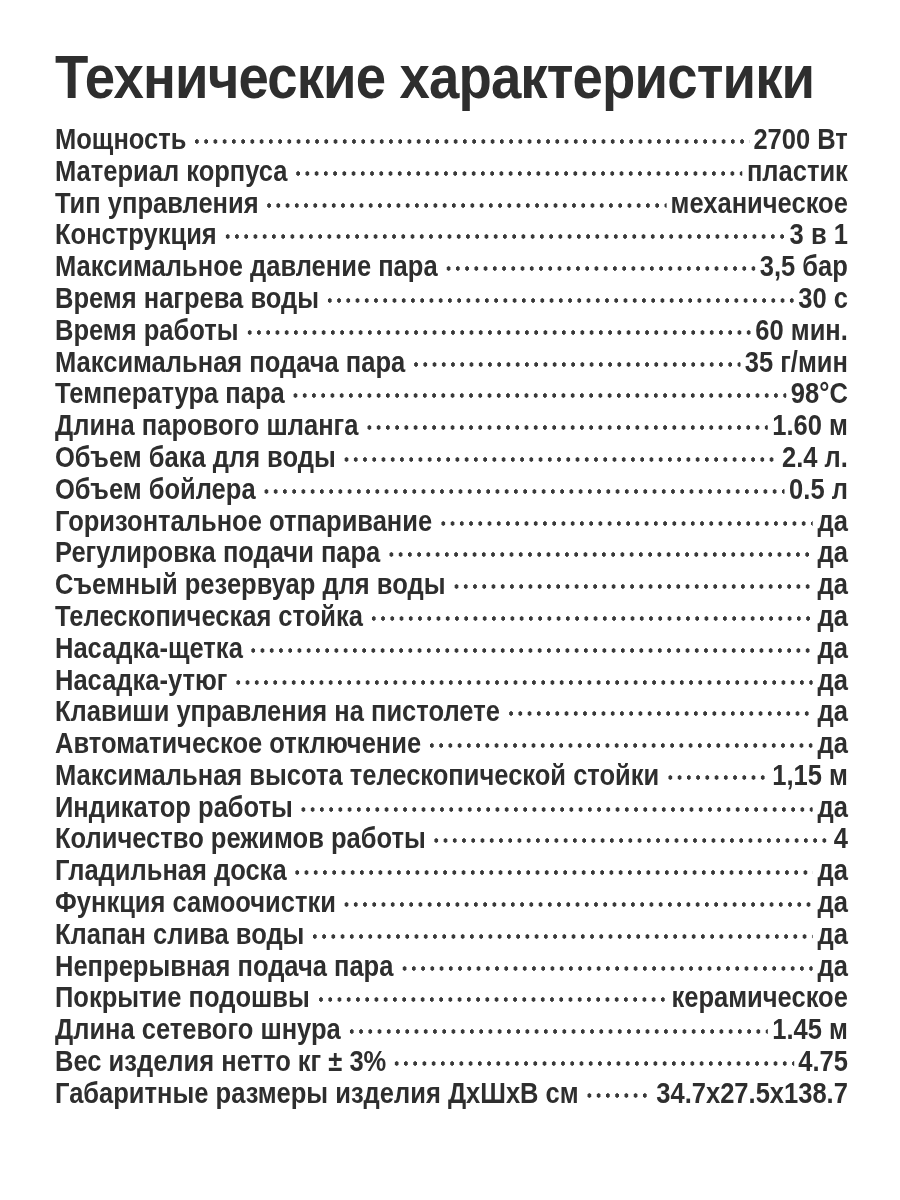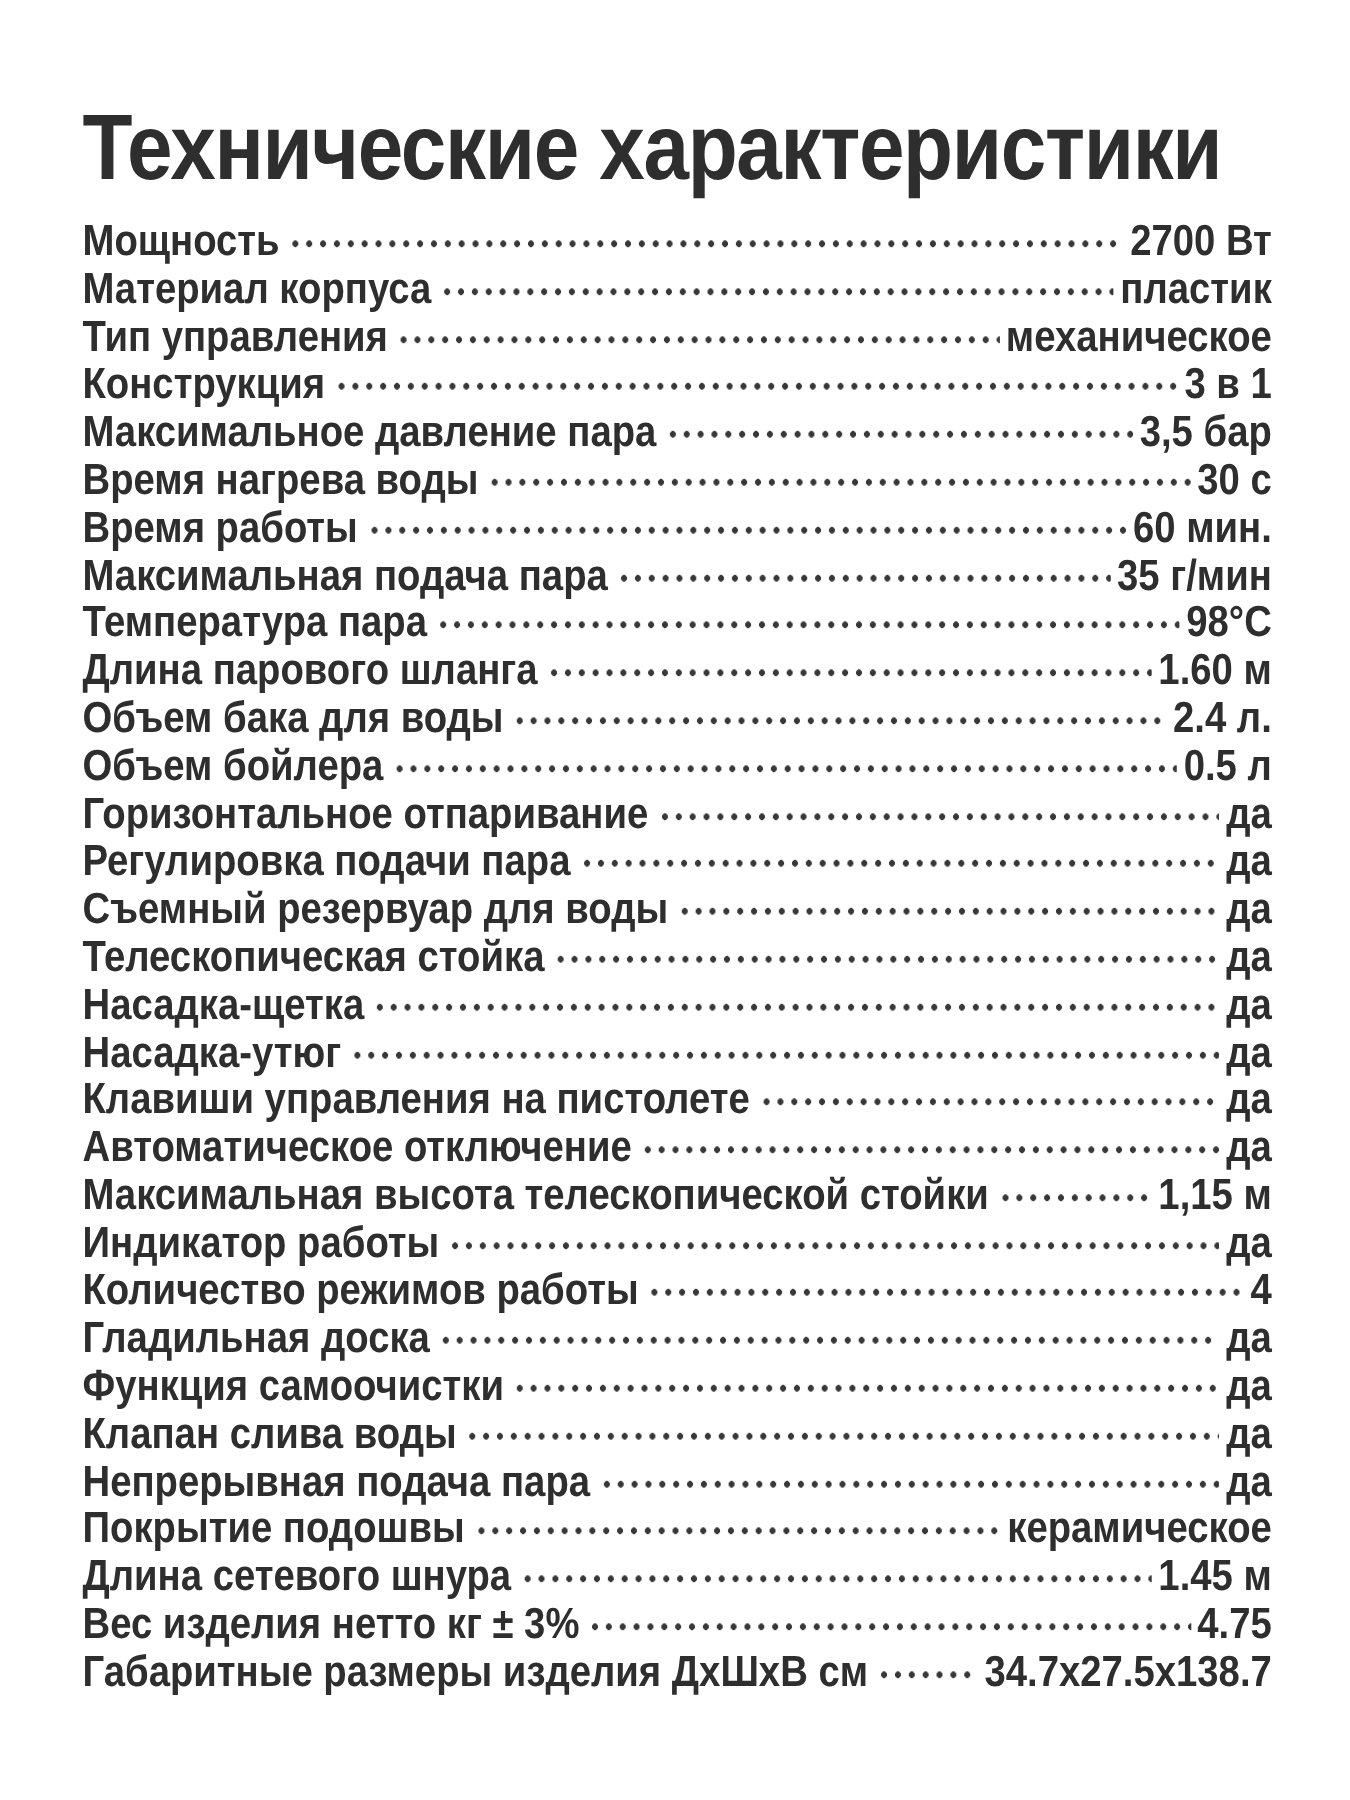--- a/index.html
+++ b/index.html
@@ -8,21 +8,21 @@
     padding: 0;
     width: 900px;
     height: 1200px;
     background: #ffffff;
     overflow: hidden;
     font-family: "Liberation Sans", "DejaVu Sans", sans-serif;
   }
   .page {
     width: 900px;
     height: 1056px;
-    padding: 66px 52px 0 55px;
+    padding: 44px 52px 0 55px;
   }
   
   .condensed {
     width: 901px;
     transform: scaleX(0.88);
     transform-origin: left top;
   }
   .title {
     font-size: 62px;
     font-weight: 700;

